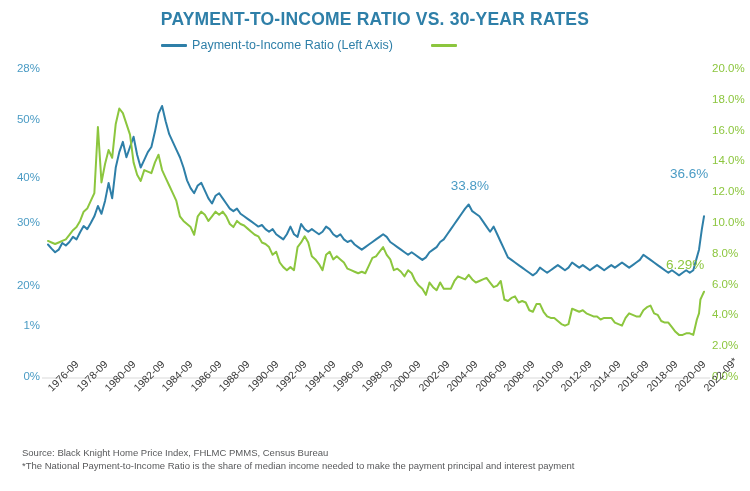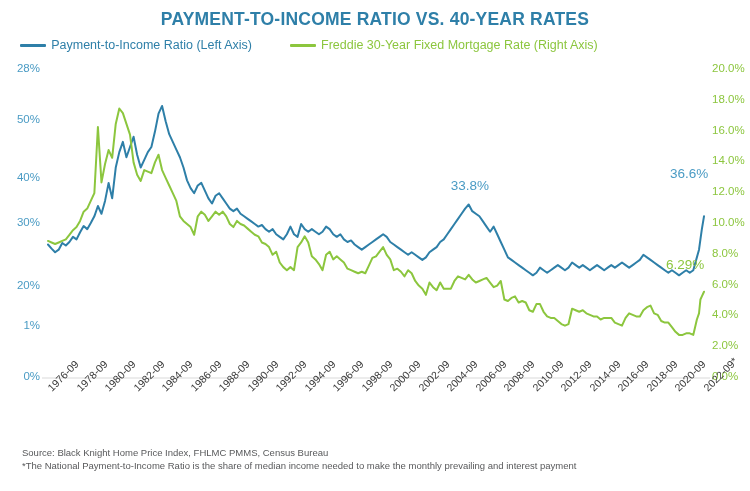--- a/index.html
+++ b/index.html
@@ -106,30 +106,29 @@
   }
   .fn1 { top: 447px; }
   .fn2 { top: 460px; }
   .fn3 { top: 472px; }
 </style>
 </head>
 <body>
 
 <div id="chart-root">
 
-  <div class="chart-title">PAYMENT-TO-INCOME RATIO VS. 40-YEAR RATES</div>
+  <div class="chart-title">PAYMENT-TO-INCOME RATIO VS. 30-YEAR RATES</div>
 
   <div class="legend">
     <div class="legend-item">
       <span class="legend-swatch" style="background:#2E7FA8"></span>
       <span class="legend-label-blue">Payment-to-Income Ratio (Left Axis)</span>
     </div>
     <div class="legend-item">
       <span class="legend-swatch" style="background:#8CC63E"></span>
-      <span class="legend-label-green">Freddie 30-Year Fixed Mortgage Rate (Right Axis)</span>
     </div>
   </div>
 
   <svg class="plot-svg" id="plot-svg" width="750" height="491">
       <line x1="42" x2="710" y1="378" y2="378" stroke="#D9D9D9" stroke-width="1"></line>
       <path d="M48.00 244.53L51.57 248.64L55.13 252.23L58.70 249.67L62.26 242.99L65.83 245.56L69.39 241.97L72.96 236.83L76.52 239.40L80.09 232.21L83.65 226.05L87.22 229.13L90.78 222.97L94.35 216.30L97.91 206.03L101.48 213.73L105.04 200.90L108.61 182.93L112.17 198.33L115.74 167.53L119.30 152.13L122.87 141.87L126.43 157.27L130.00 147.00L133.57 136.73L137.13 154.70L140.70 167.53L144.26 159.83L147.83 152.13L151.39 147.00L154.96 131.60L158.52 113.63L162.09 105.93L165.65 121.33L169.22 134.17L172.78 141.87L176.35 149.57L179.91 157.27L183.48 167.53L187.04 180.37L190.61 188.07L194.17 193.20L197.74 185.50L201.30 182.93L204.87 190.63L208.43 198.33L212.00 203.47L215.57 195.77L219.13 193.20L222.70 198.33L226.26 203.47L229.83 208.60L233.39 211.17L236.96 208.60L240.52 213.73L244.09 216.30L247.65 218.87L251.22 221.43L254.78 224.00L258.35 226.57L261.91 225.03L265.48 229.13L269.04 231.70L272.61 229.13L276.17 234.27L279.74 236.83L283.30 239.40L286.87 234.27L290.43 226.57L294.00 234.27L297.57 236.83L301.13 224.00L304.70 229.13L308.26 231.70L311.83 229.13L315.39 231.70L318.96 234.27L322.52 231.70L326.09 226.57L329.65 229.13L333.22 234.27L336.78 236.83L340.35 234.27L343.91 239.40L347.48 241.97L351.04 240.43L354.61 244.53L358.17 247.10L361.74 249.67L365.30 247.10L368.87 244.53L372.43 241.97L376.00 239.40L379.57 236.83L383.13 234.27L386.70 236.83L390.26 241.97L393.83 244.53L397.39 247.10L400.96 249.67L404.52 252.23L408.09 254.80L411.65 252.23L415.22 254.80L418.78 257.37L422.35 259.93L425.91 257.37L429.48 252.23L433.04 249.67L436.61 247.10L440.17 241.97L443.74 239.40L447.30 234.27L450.87 229.13L454.43 224.00L458.00 218.87L461.57 213.73L465.13 208.60L468.70 204.49L472.26 211.17L475.83 213.73L479.39 216.30L482.96 221.43L486.52 226.57L490.09 231.70L493.65 226.57L497.22 234.27L500.78 241.97L504.35 249.67L507.91 257.37L511.48 259.93L515.04 262.50L518.61 265.07L522.17 267.63L525.74 270.20L529.30 272.77L532.87 275.33L536.43 272.77L540.00 267.63L543.57 270.20L547.13 272.77L550.70 270.20L554.26 267.63L557.83 265.07L561.39 267.63L564.96 270.20L568.52 267.63L572.09 262.50L575.65 265.07L579.22 267.63L582.78 265.07L586.35 267.63L589.91 270.20L593.48 267.63L597.04 265.07L600.61 267.63L604.17 270.20L607.74 267.63L611.30 265.07L614.87 267.63L618.43 265.07L622.00 262.50L625.57 265.07L629.13 267.63L632.70 265.07L636.26 262.50L639.83 259.93L643.39 254.80L646.96 257.37L650.52 259.93L654.09 262.50L657.65 265.07L661.22 267.63L664.78 270.20L668.35 272.77L671.91 270.20L675.48 272.77L679.04 275.33L682.61 272.77L686.17 270.20L689.74 272.77L693.30 270.20L694.73 265.07L696.87 257.37L699.01 249.67L700.43 239.40L701.86 229.13L704.00 216.30" fill="none" stroke="#2E7FA8" stroke-width="2" stroke-linejoin="round" stroke-linecap="round"></path>
       <path d="M48.00 240.94L51.57 242.48L55.13 244.02L58.70 242.48L62.26 240.94L65.83 239.40L69.39 234.78L72.96 230.16L76.52 227.08L80.09 220.92L83.65 211.68L87.22 208.60L90.78 200.90L94.35 193.20L97.91 126.98L101.48 182.42L105.04 163.94L108.61 150.08L112.17 157.78L115.74 123.90L119.30 108.50L122.87 113.12L126.43 123.90L130.00 134.68L133.57 162.40L137.13 174.72L140.70 180.88L144.26 170.10L147.83 171.64L151.39 173.18L154.96 162.40L158.52 154.70L162.09 170.10L165.65 177.80L169.22 185.50L172.78 193.20L176.35 200.90L179.91 216.30L183.48 220.92L187.04 224.00L190.61 227.08L194.17 234.78L197.74 216.30L201.30 211.68L204.87 214.76L208.43 220.92L212.00 216.30L215.57 211.68L219.13 214.76L222.70 211.68L226.26 216.30L229.83 224.00L233.39 227.08L236.96 220.92L240.52 224.00L244.09 225.54L247.65 228.62L251.22 231.70L254.78 234.78L258.35 236.32L261.91 242.48L265.48 244.02L269.04 247.10L272.61 254.80L276.17 251.72L279.74 262.50L283.30 267.12L286.87 270.20L290.43 267.12L294.00 270.20L297.57 247.10L301.13 242.48L304.70 236.32L308.26 242.48L311.83 256.34L315.39 259.42L318.96 264.04L322.52 270.20L326.09 254.80L329.65 251.72L333.22 259.42L336.78 256.34L340.35 259.42L343.91 262.50L347.48 268.66L351.04 270.20L354.61 271.74L358.17 273.28L361.74 271.74L365.30 273.28L368.87 265.58L372.43 257.88L376.00 256.34L379.57 251.72L383.13 247.10L386.70 254.80L390.26 259.42L393.83 270.20L397.39 268.66L400.96 271.74L404.52 276.36L408.09 270.20L411.65 273.28L415.22 280.98L418.78 285.60L422.35 288.68L425.91 294.84L429.48 282.52L433.04 287.14L436.61 290.22L440.17 282.52L443.74 288.68L447.30 288.68L450.87 288.68L454.43 280.98L458.00 276.36L461.57 277.90L465.13 279.44L468.70 274.82L472.26 279.44L475.83 282.52L479.39 280.98L482.96 279.44L486.52 277.90L490.09 282.52L493.65 287.14L497.22 285.60L500.78 280.98L504.35 299.46L507.91 301.00L511.48 297.92L515.04 296.38L518.61 302.54L522.17 301.00L525.74 302.54L529.30 310.24L532.87 311.78L536.43 304.08L540.00 304.08L543.57 311.78L547.13 316.40L550.70 317.94L554.26 317.94L557.83 321.02L561.39 324.10L564.96 325.64L568.52 324.10L572.09 308.70L575.65 310.24L579.22 311.78L582.78 310.24L586.35 313.32L589.91 314.86L593.48 316.40L597.04 316.40L600.61 319.48L604.17 317.94L607.74 317.94L611.30 317.94L614.87 322.56L618.43 324.10L622.00 325.64L625.57 317.94L629.13 313.32L632.70 314.86L636.26 316.40L639.83 316.40L643.39 310.24L646.96 307.16L650.52 305.62L654.09 313.32L657.65 314.86L661.22 321.02L664.78 322.56L668.35 322.56L671.91 327.18L675.48 331.80L679.04 334.88L682.61 334.88L686.17 333.34L689.74 333.34L693.30 334.88L694.73 328.72L696.87 319.48L699.01 313.32L700.43 299.46L701.86 296.38L704.00 291.76" fill="none" stroke="#8CC63E" stroke-width="2" stroke-linejoin="round" stroke-linecap="round"></path>
     </svg>
 
   <div id="left-axis">
@@ -179,15 +178,15 @@
       <div class="x-tick" style="left: 643.957px; top: 385px;">2018-09</div>
       <div class="x-tick" style="left: 672.478px; top: 385px;">2020-09</div>
       <div class="x-tick" style="left: 701px; top: 385px;">2022-09*</div>
     </div>
 
   <div class="annotation ann-blue" id="ann-338" style="left: 450.826px; top: 178.493px;">33.8%</div>
   <div class="annotation ann-blue" id="ann-366" style="left: 670px; top: 166.12px;">36.6%</div>
   <div class="annotation ann-green" id="ann-629" style="left: 666px; top: 257.134px;">6.29%</div>
 
   <div class="footnote fn1">Source: Black Knight Home Price Index, FHLMC PMMS, Census Bureau</div>
-  <div class="footnote fn2">*The National Payment-to-Income Ratio is the share of median income needed to make the monthly prevailing and interest payment</div>
+  <div class="footnote fn2">*The National Payment-to-Income Ratio is the share of median income needed to make the payment principal and interest payment</div>
 
 </div>
 
 </body></html>

